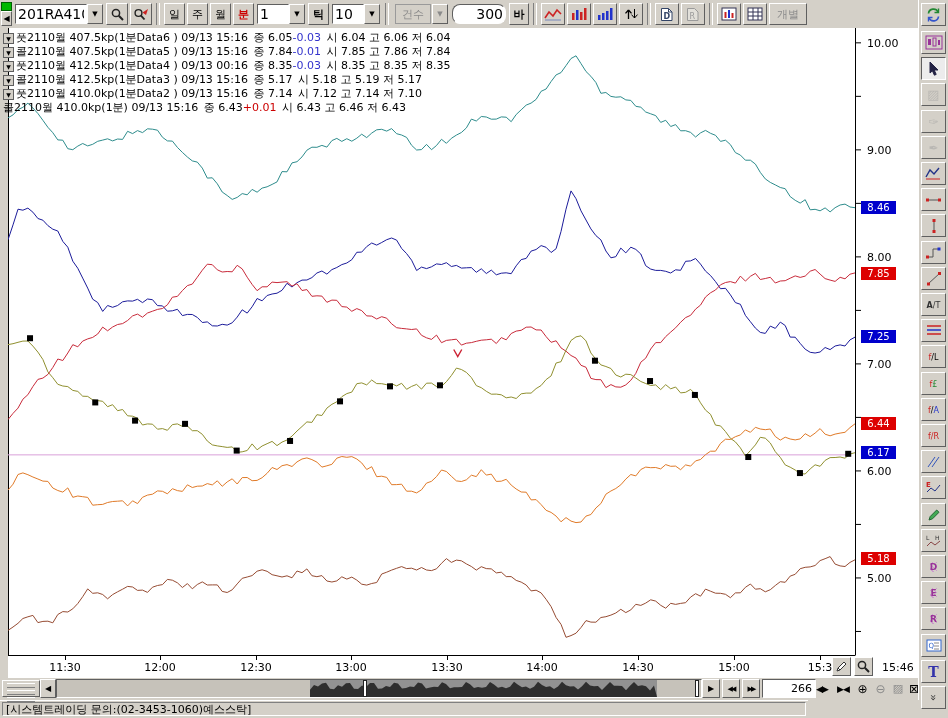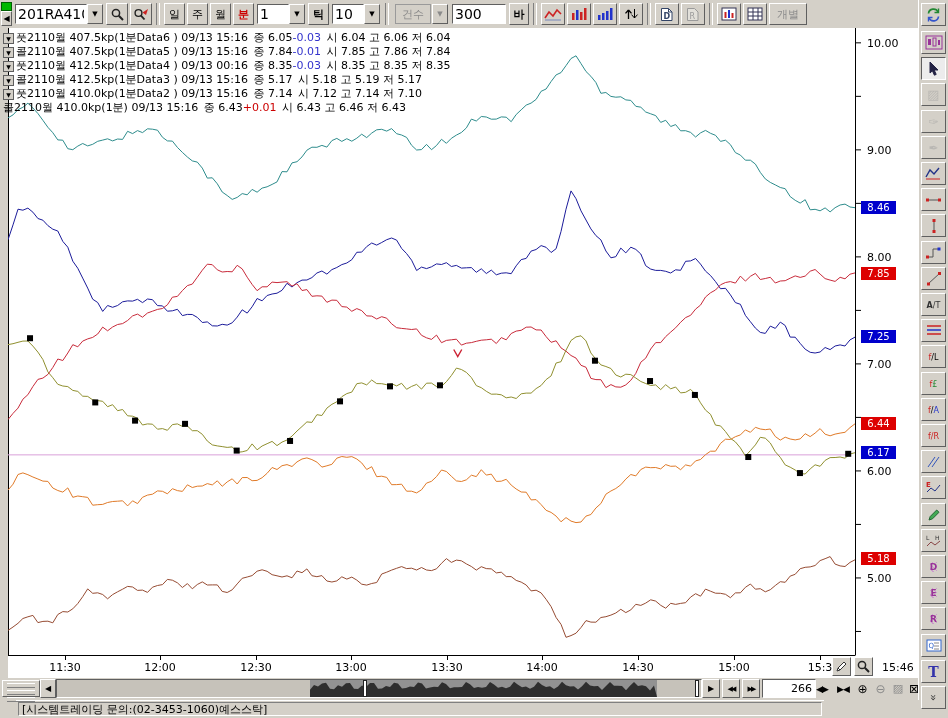--- a/index.html
+++ b/index.html
@@ -43,21 +43,21 @@
   .sc-btn{position:absolute;top:1px;height:19px;display:flex;align-items:center;justify-content:center;font-size:8px;}
   #track{position:absolute;left:56px;top:1px;width:646px;height:19px;background:#c6c2ba;
          border:1px solid;border-color:#5f5f5f #fff #fff #5f5f5f;box-sizing:border-box;}
   #minimap{position:absolute;left:253px;top:0;width:347px;height:17px;background:#929292;}
   .cursor-bar{position:absolute;top:0;width:4px;height:17px;background:#fff;border:1px solid #222;box-sizing:border-box;}
   #pos-input{position:absolute;left:762px;top:1px;width:46px;height:17px;text-align:right;
              border:1px solid;border-color:#5f5f5f #fff #fff #5f5f5f;background:#fff;font-family:inherit;font-size:11px;padding:0 3px;outline:none;}
   #right-strip{position:absolute;left:918px;top:0;width:30px;height:700px;background:#d4d0c8;
                border-left:1px solid #fff;box-sizing:border-box;}
   .rs-btn{position:absolute;left:2px;width:25px;height:23px;display:flex;align-items:center;justify-content:center;overflow:hidden;}
-  #statusbar{position:absolute;left:16px;top:700px;width:808px;height:18px;background:#d4d0c8;border-top:1px solid #fff;box-sizing:border-box;}
+  #statusbar{position:absolute;left:0;top:700px;width:808px;height:18px;background:#d4d0c8;border-top:1px solid #fff;box-sizing:border-box;}
   #status-field{position:absolute;left:2px;top:1px;right:2px;bottom:2px;border:1px solid;border-color:#808080 #fff #fff #808080;
                 background:#d4d0c8;font-size:11px;line-height:14px;padding-left:3px;}
   .hatchico{font-size:9px;color:#993399;font-weight:bold;
             background:repeating-linear-gradient(45deg,transparent 0 2px,#cc99cc 2px 3px);
             width:16px;height:14px;line-height:14px;text-align:center;}
   svg{display:block;}
 </style>
 </head>
 <body>
 
@@ -102,21 +102,21 @@
   <div class="combo">
     <input style="width: 26px;" value="10">
     <div class="arrow raised">▼</div>
   </div>
   <div class="tb-sep"></div>
   <div class="combo">
     <div class="tb-btn disabled" style="width:34px;border:1px solid #9a9a9a;background:#d4d0c8;height:18px">건수</div>
     <div class="arrow raised disabled">▼</div>
   </div>
   <div class="combo">
-    <input style="width: 48px; " value="300">
+    <input style="width: 48px; text-align: right; border-radius: 8px;" value="300">
   </div>
   <div class="tb-btn raised" style="width:20px;font-weight:bold">바</div>
   <div class="tb-sep"></div>
   <div class="tb-btn raised" style="width:24px">
       <span>
         <svg width="18" height="14">
           <polyline points="1,11 5,5 9,9 13,3 17,7" fill="none" stroke="#cc2222" stroke-width="1.6"></polyline>
           <line x1="1" y1="13" x2="17" y2="13" stroke="#7788bb"></line>
         </svg>
       </span>

